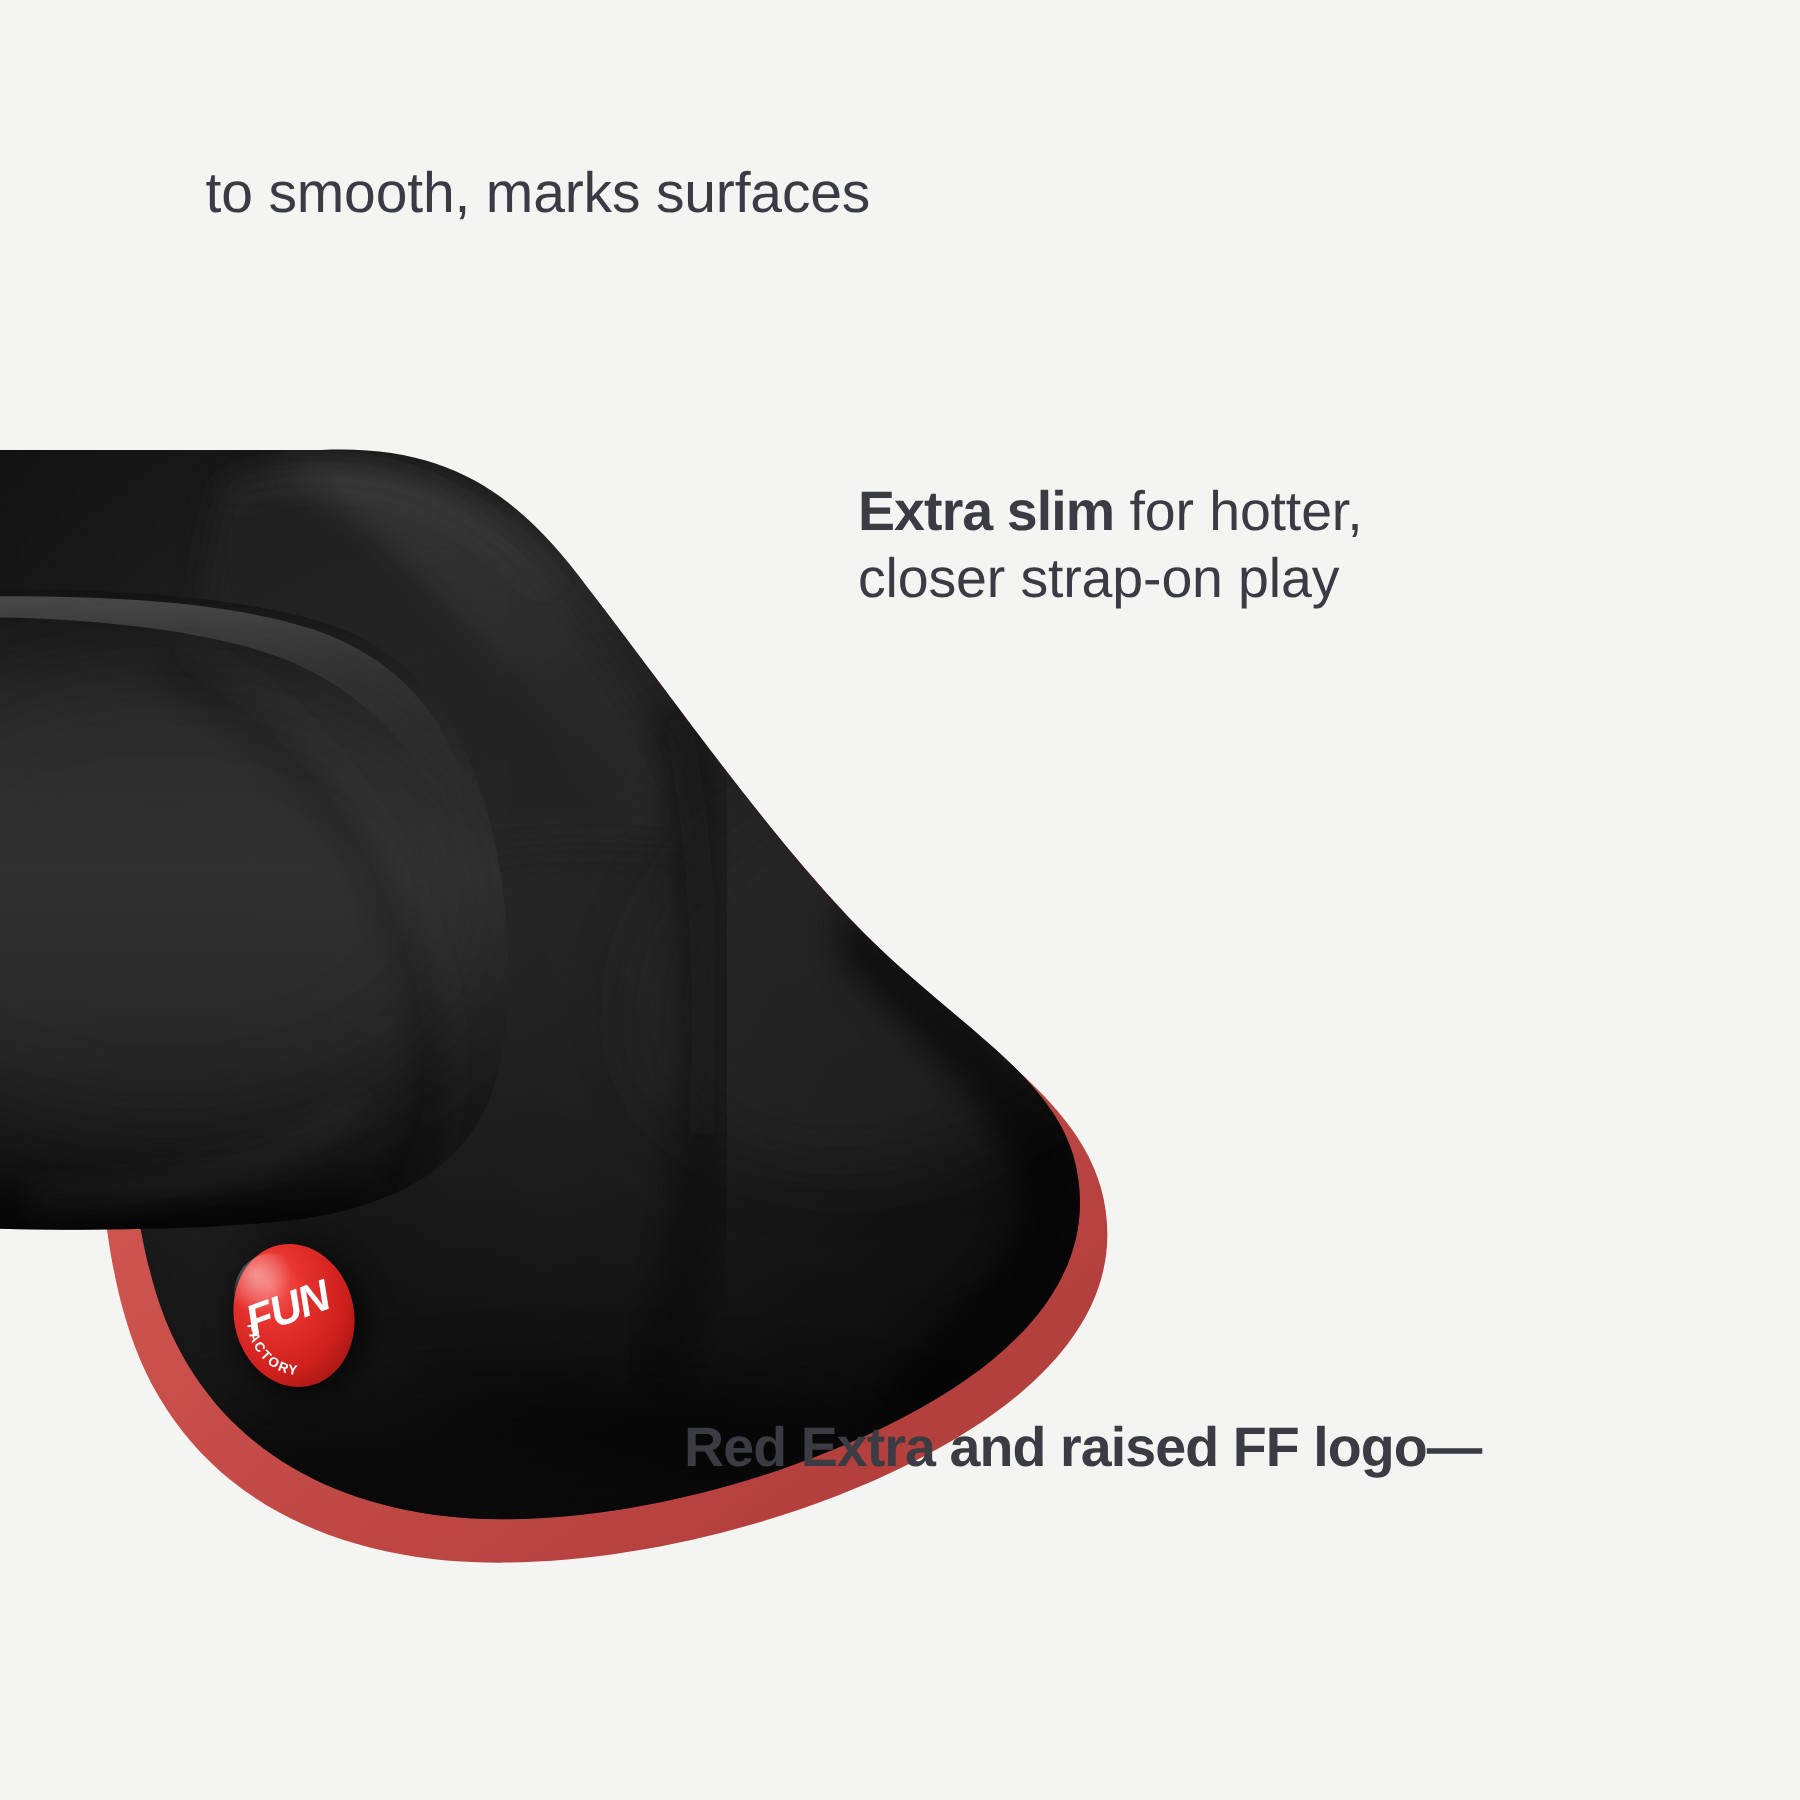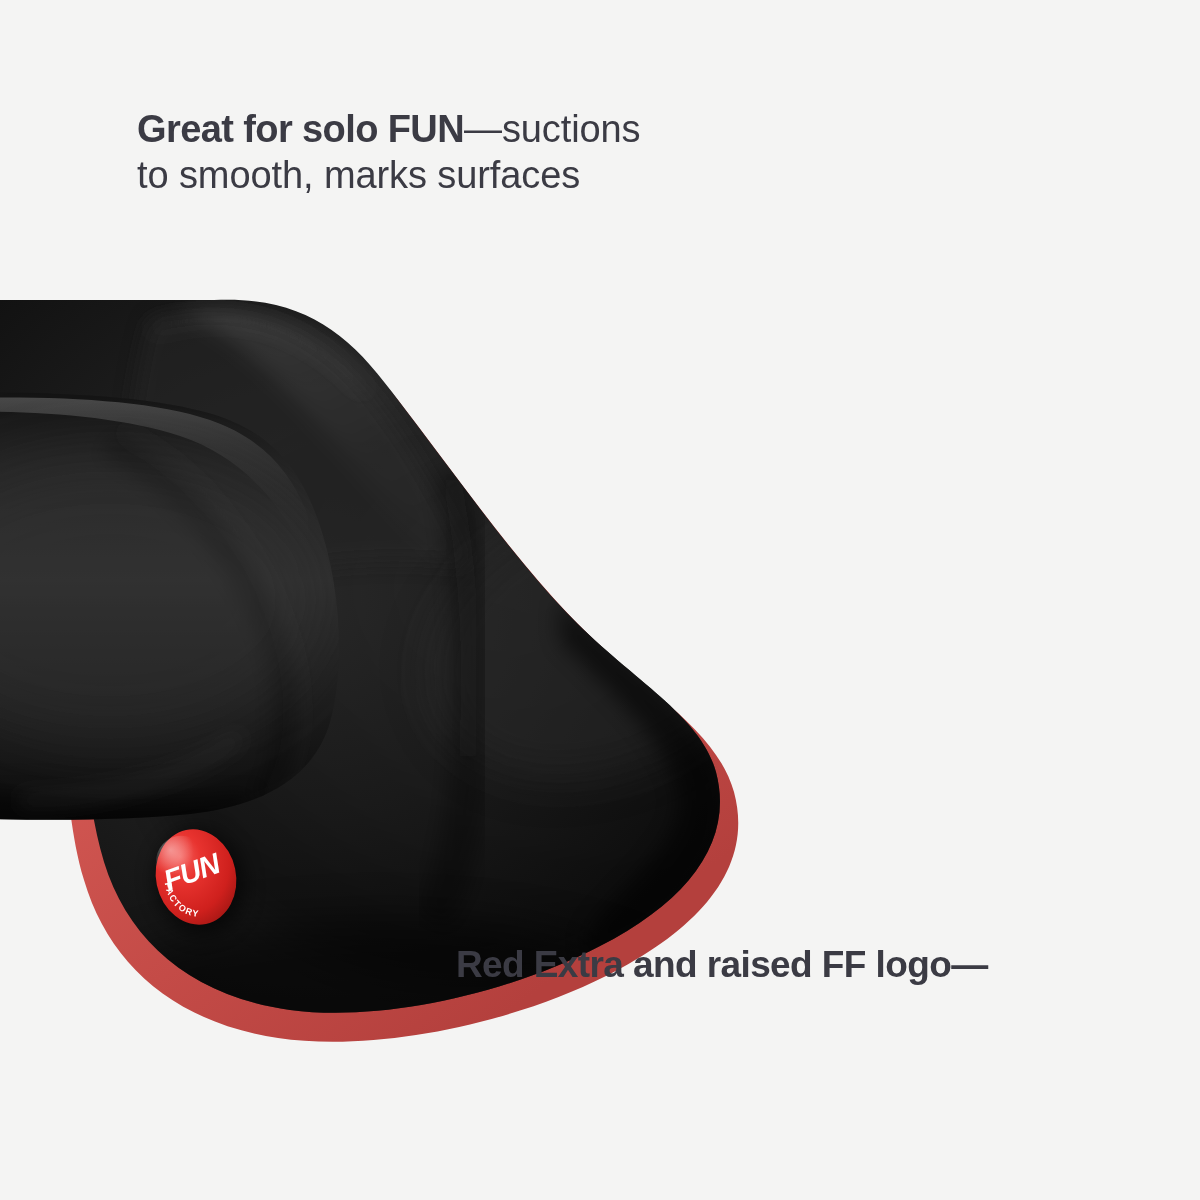--- a/index.html
+++ b/index.html
@@ -261,26 +261,29 @@
       <g>
         <path id="arcFactory" d="M -31,-4 A 33,36 0 0 0 24,30" fill="none"></path>
         <text font-family="'Liberation Sans', sans-serif" font-size="9" font-weight="700" letter-spacing="1.4" fill="#ffffff">
           <textPath href="#arcFactory" startOffset="4%">FACTORY</textPath>
         </text>
       </g>
     </g>
   </svg>
 
   <div class="callout" id="callout-solo">
-    <span class="ln">
-      <span class="em">Great for solo FUN</span><span class="rg">—suctions</span>
-    </span>
     <span class="ln rg">to smooth, marks surfaces</span>
   </div>
 
+  <div class="callout" id="callout-slim">
+    <span class="ln">
+      <span class="em">Extra slim</span><span class="rg"> for hotter,</span>
+    </span>
+    <span class="ln rg">closer strap-on play</span>
+  </div>
 
   <div class="callout" id="callout-logo">
     <span class="ln">
       <span class="em">Red Extra and raised FF logo</span><span class="em">—</span>
     </span>
   </div>
 
 </div>
 
 </body></html>

